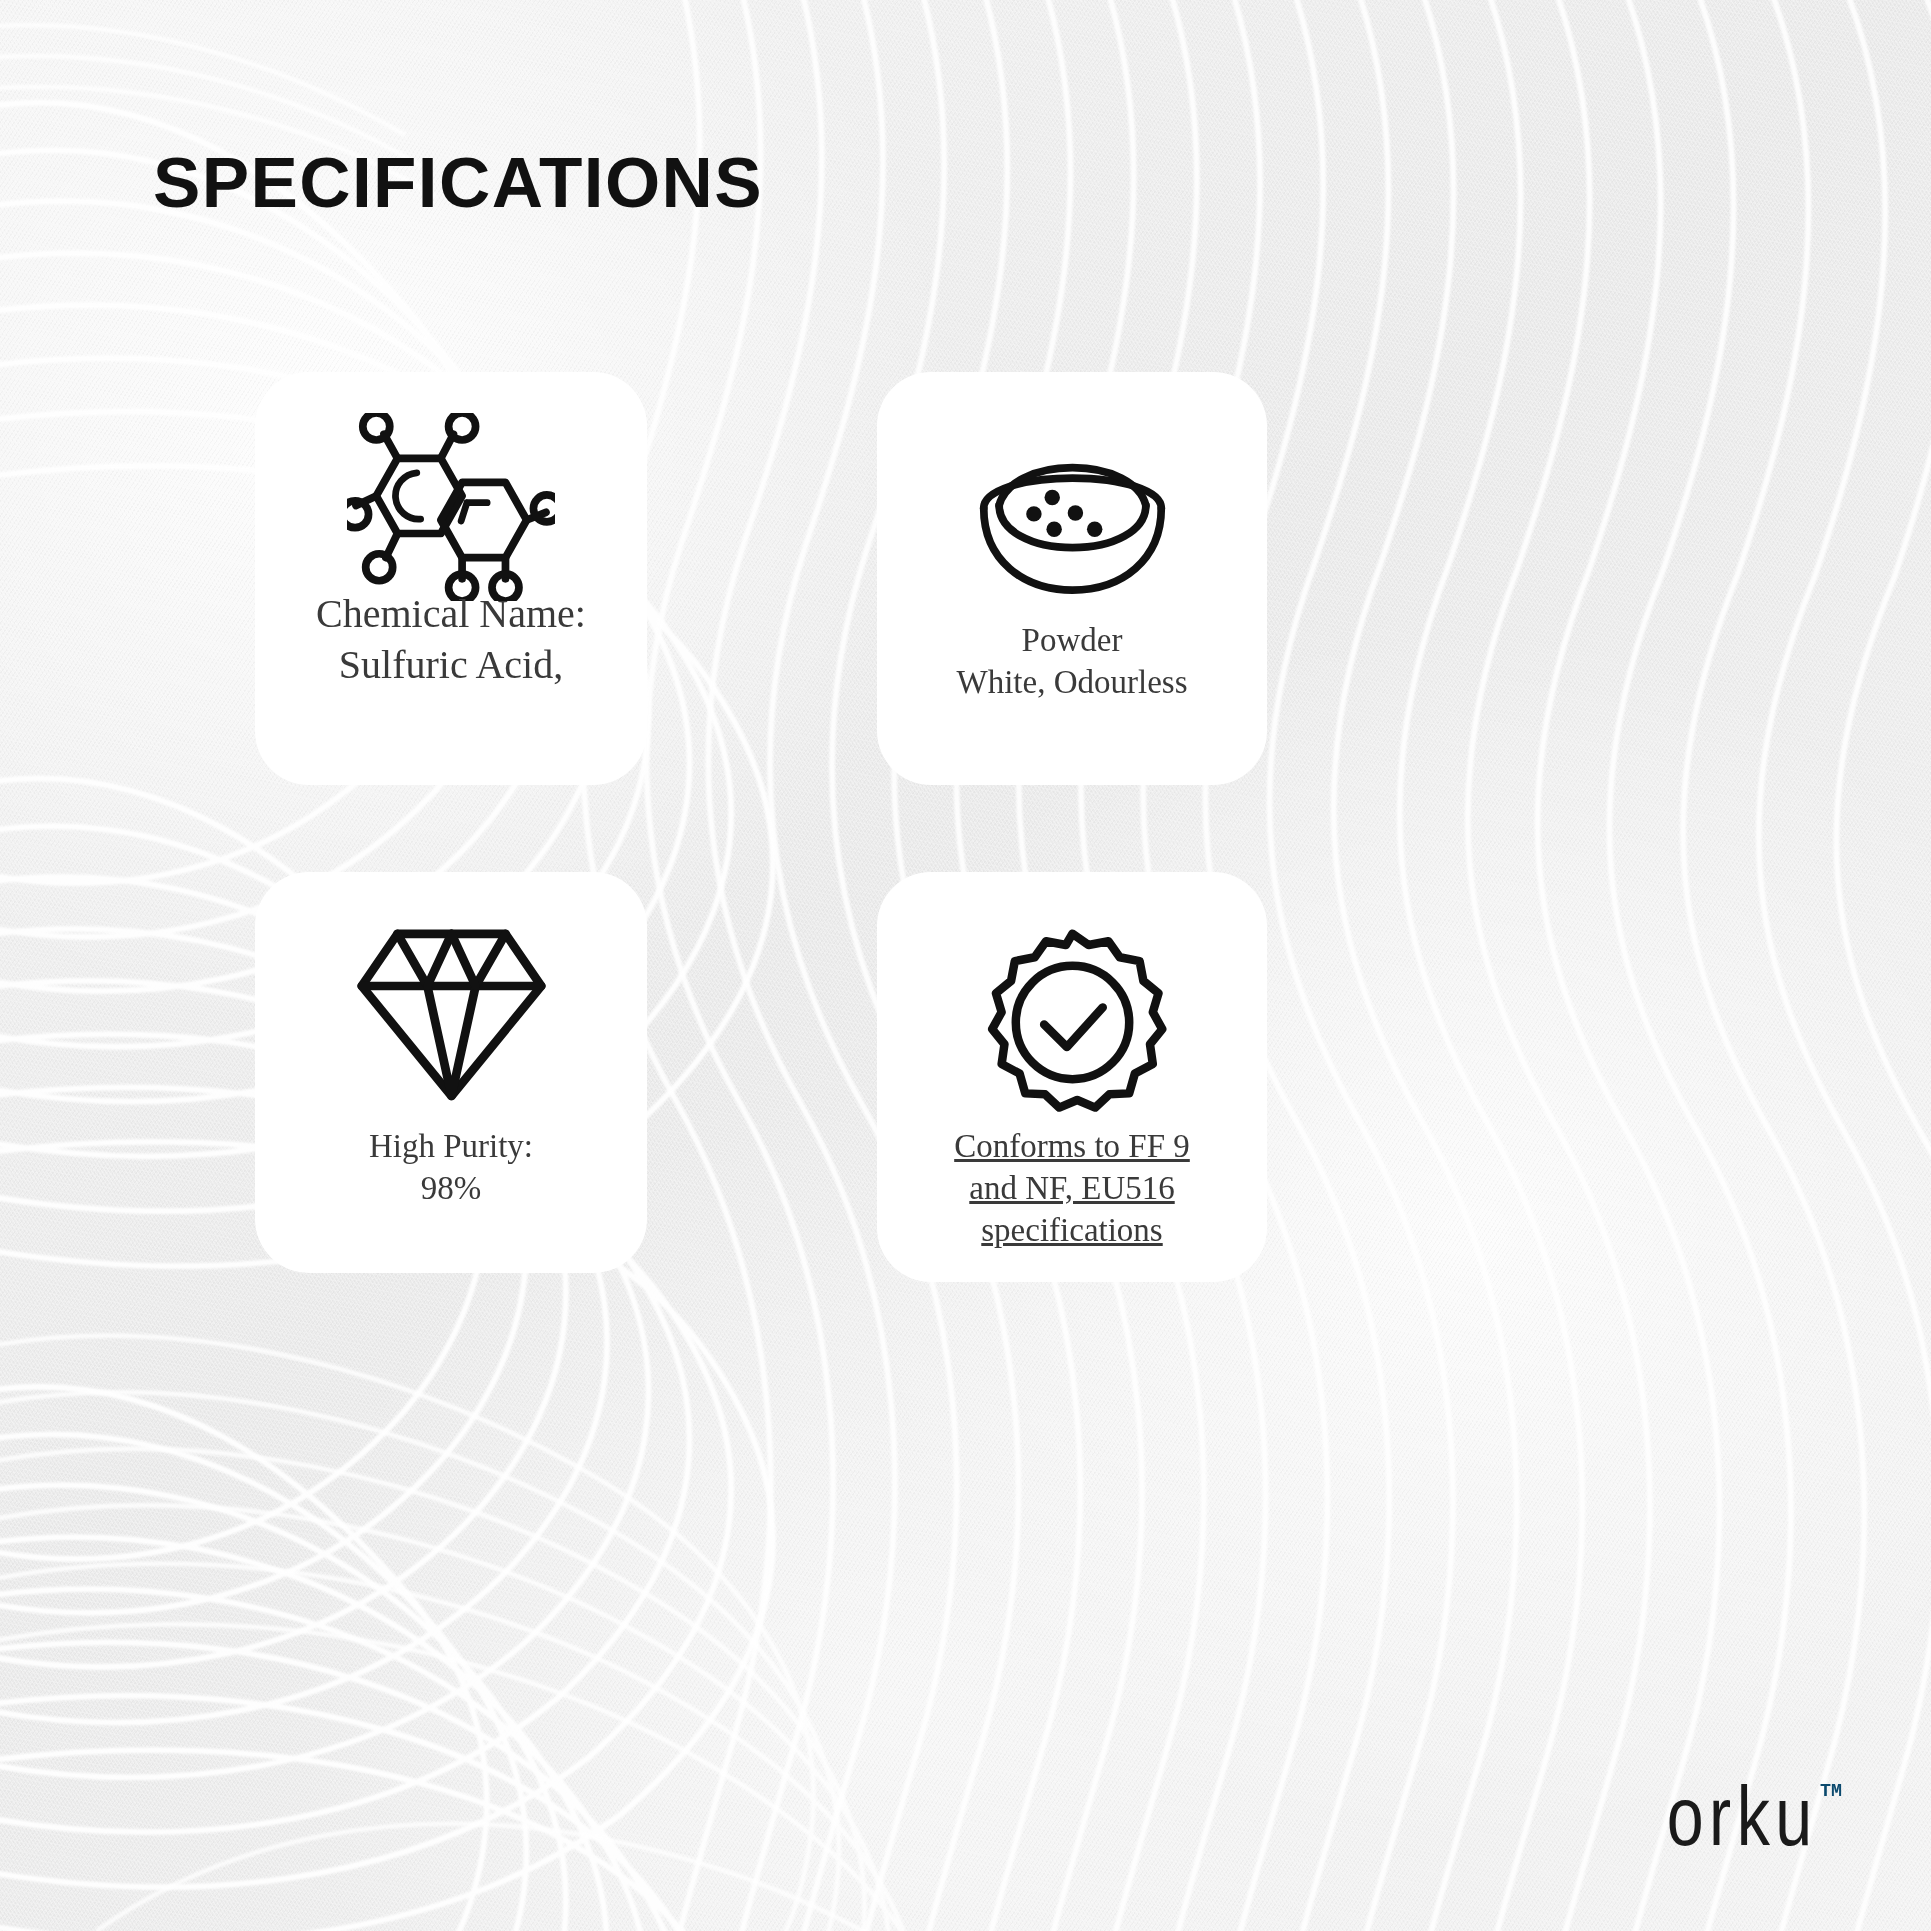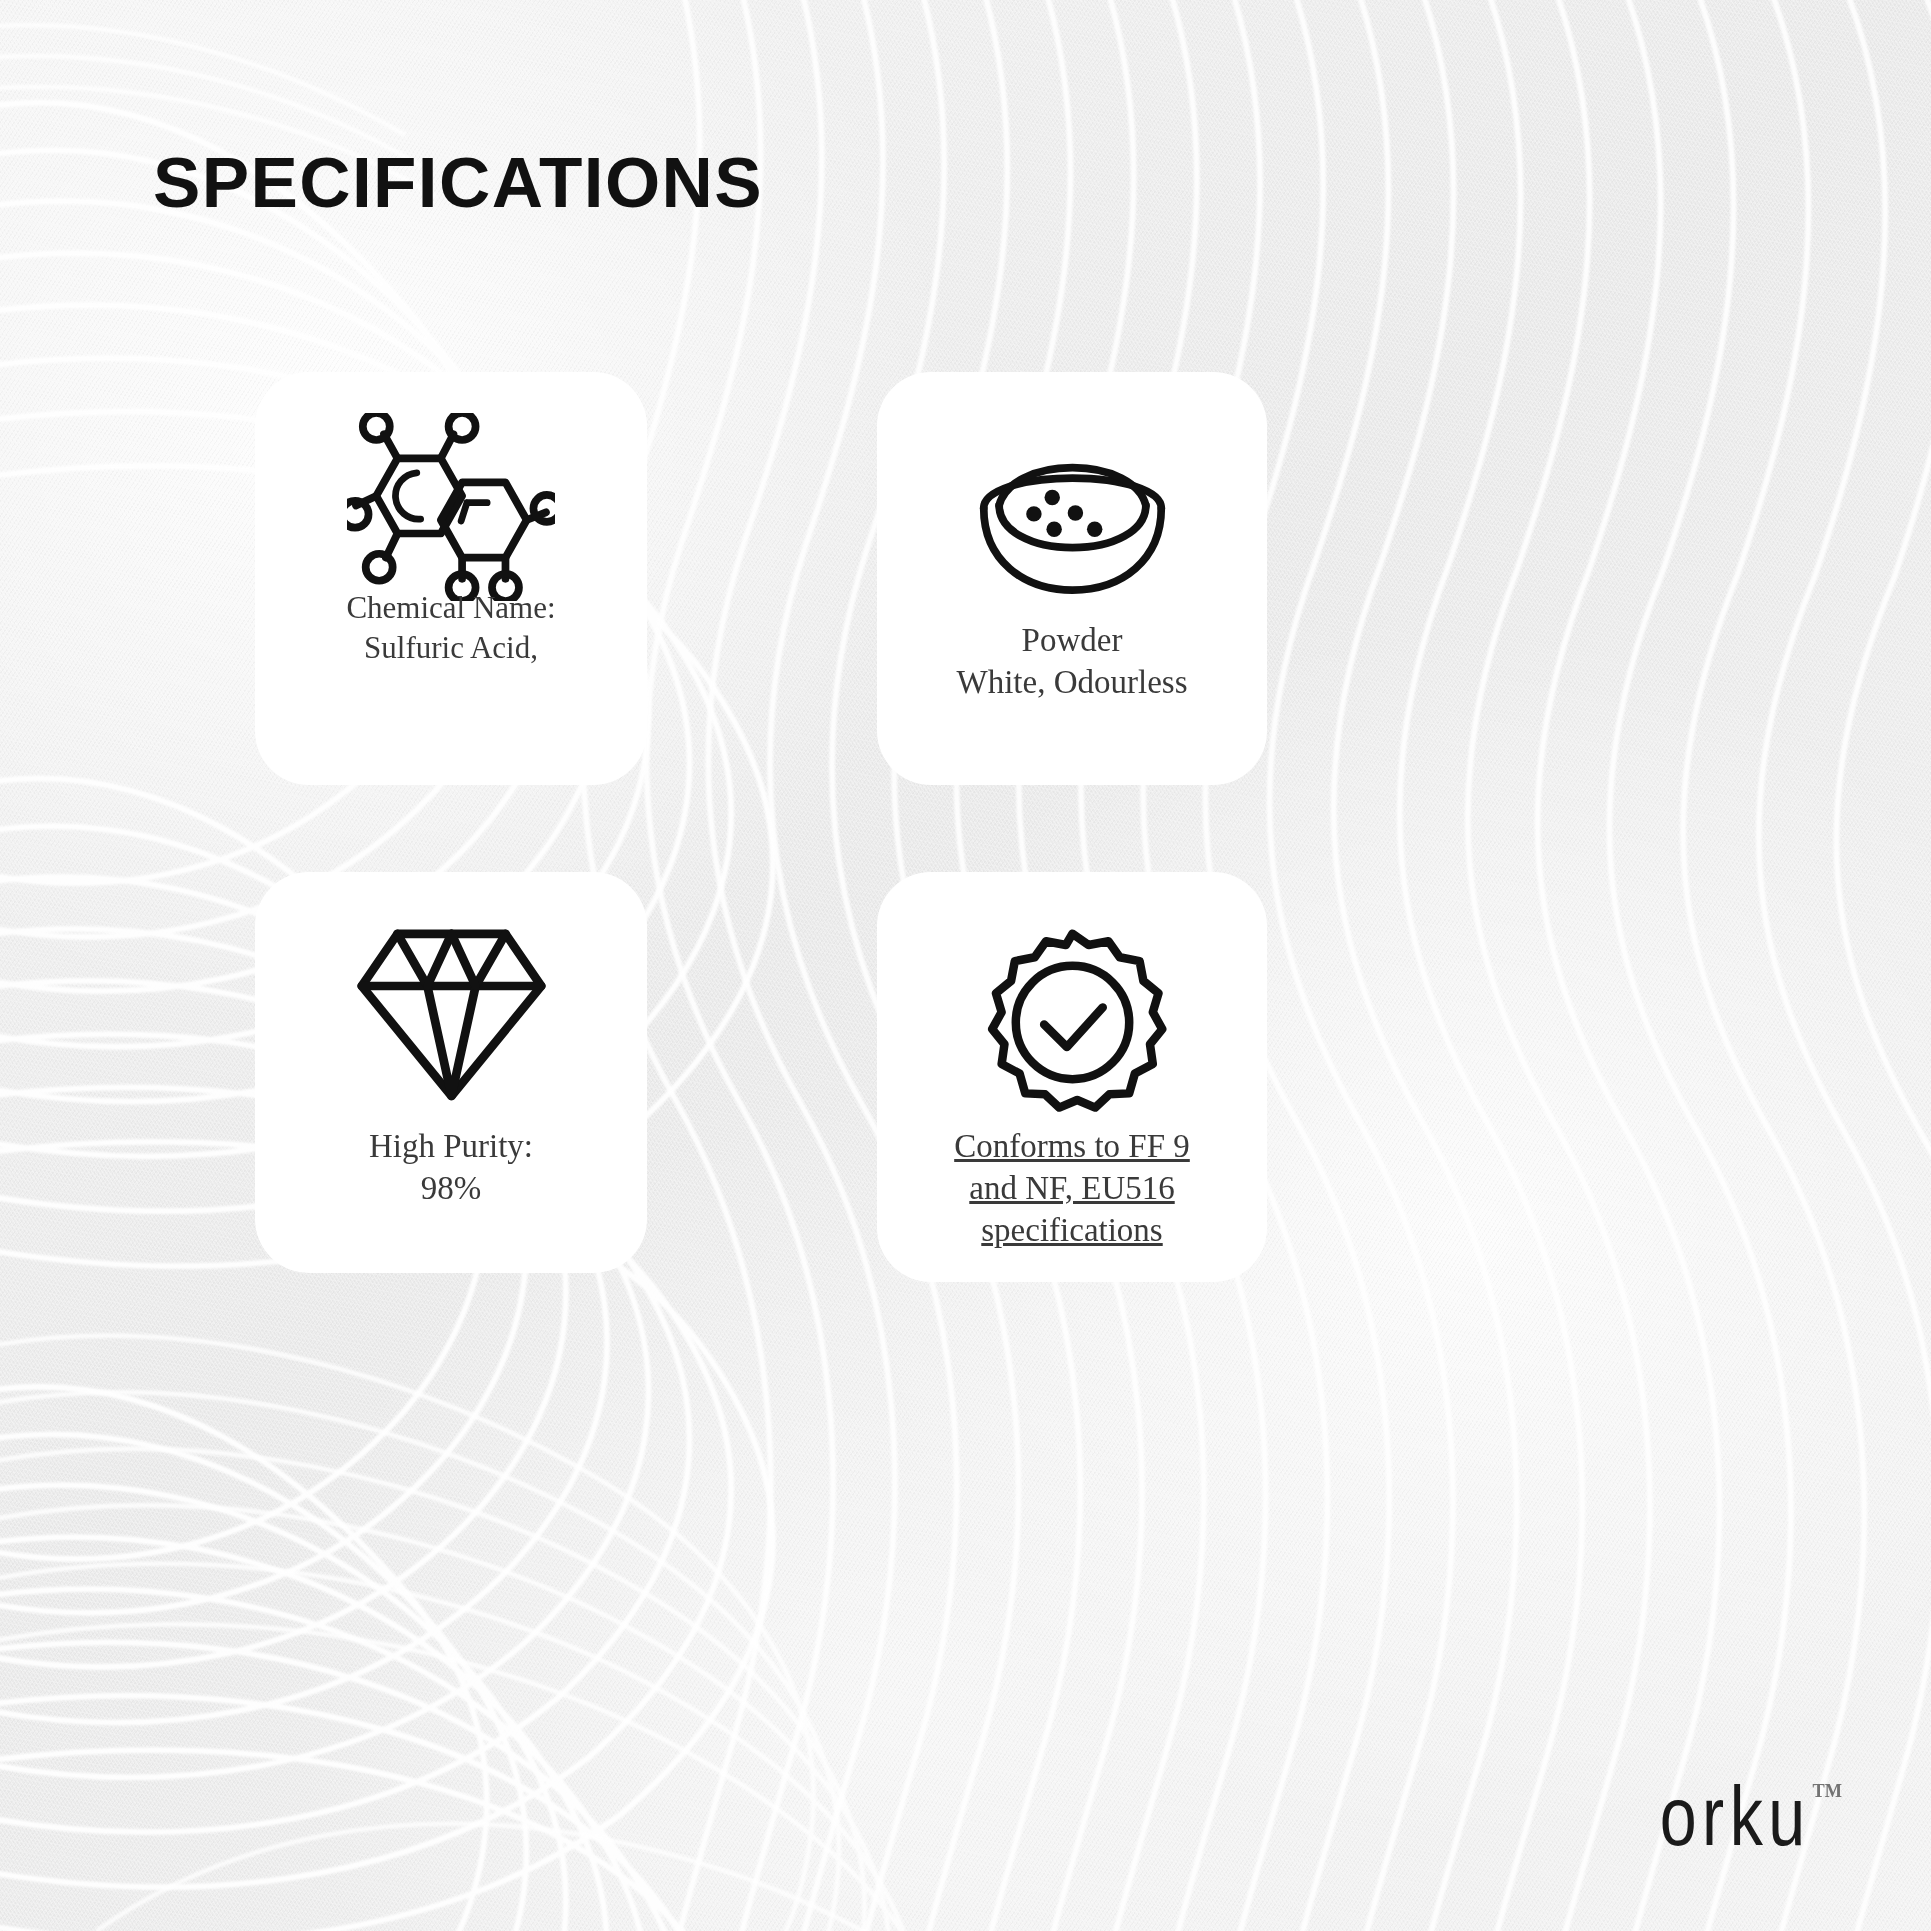--- a/index.html
+++ b/index.html
@@ -94,21 +94,21 @@
     width: 100%;
   }
 
   .card-1 .card-icon { height: 222px; padding-top: 48px; }
   .card-2 .card-icon { height: 241px; padding-top: 64px; }
   .card-3 .card-icon { height: 251px; padding-top: 31px; }
   .card-4 .card-icon { height: 251px; padding-top: 50px; }
 
   .card-text {
     font-family: "Liberation Serif", serif;
-    font-size: 31px;
+    font-size: 40px;
     line-height: 1.28;
     color: #3a3a3a;
     text-align: center;
     width: 100%;
     padding: 0 9.7px;
   }
 
   .card-1 .card-text { margin-top: -5.8px; }
   .card-2 .card-text { margin-top: 5.8px; font-size: 33px; }
   .card-3 .card-text { margin-top: 2px; font-size: 33px; }
@@ -127,27 +127,27 @@
     font-family: "Liberation Sans", sans-serif;
     font-size: 83px;
     font-weight: 300;
     letter-spacing: 6.8px;
     line-height: .86;
     color: #1a1a1a;
     transform: scaleX(0.80);
     transform-origin: right bottom;
   }
   .logo-tm {
-    font-family: Liberation Serif, serif;
+    font-family: Liberation Mono, monospace;
     font-size: 18.3px;
     font-weight: bold;
     letter-spacing: 0px;
     margin-left: 1.9px;
     margin-bottom: 5.8px;
-    color: #737373;
+    color: #0c4a6e;
   }
 </style>
 </head>
 <body>
 
 <div id="page">
 
   <div id="bg-texture"></div>
   <div id="bg-grain"></div>
 

